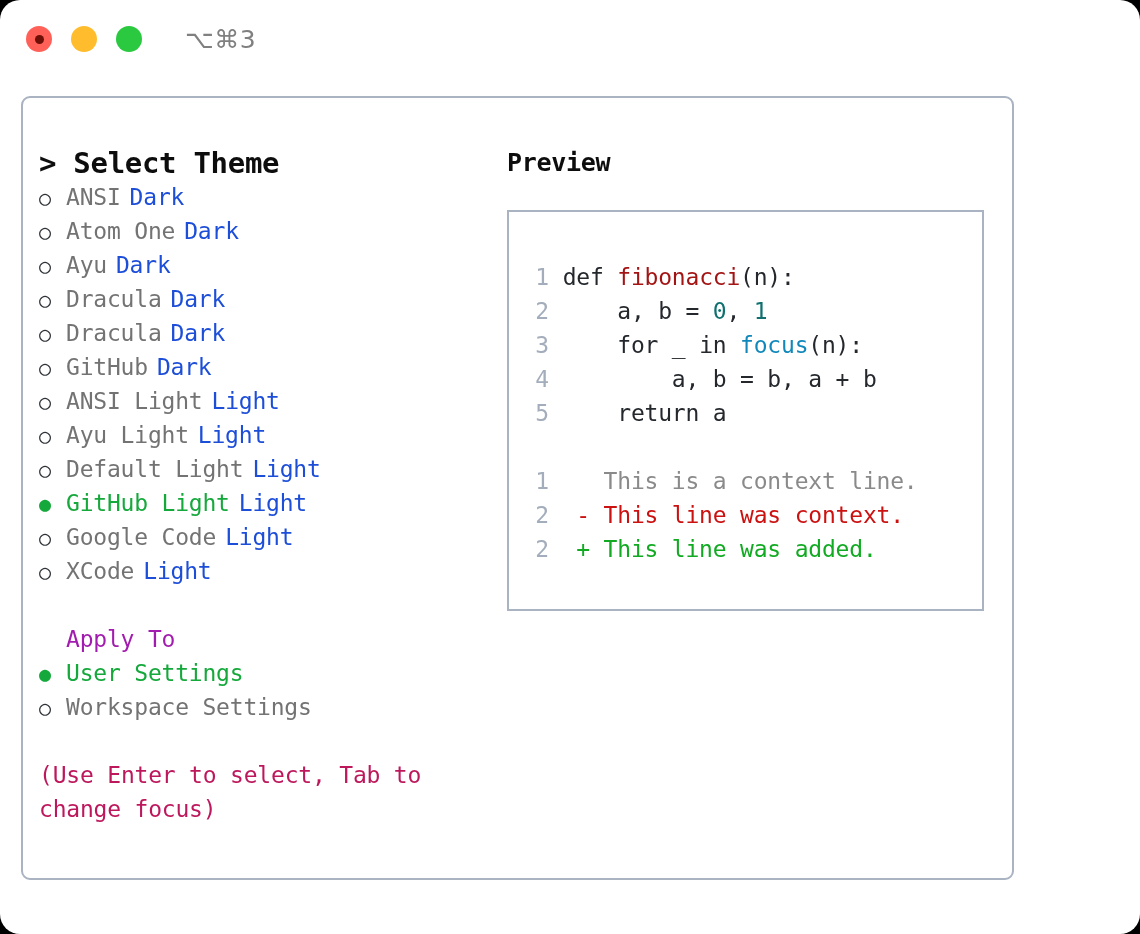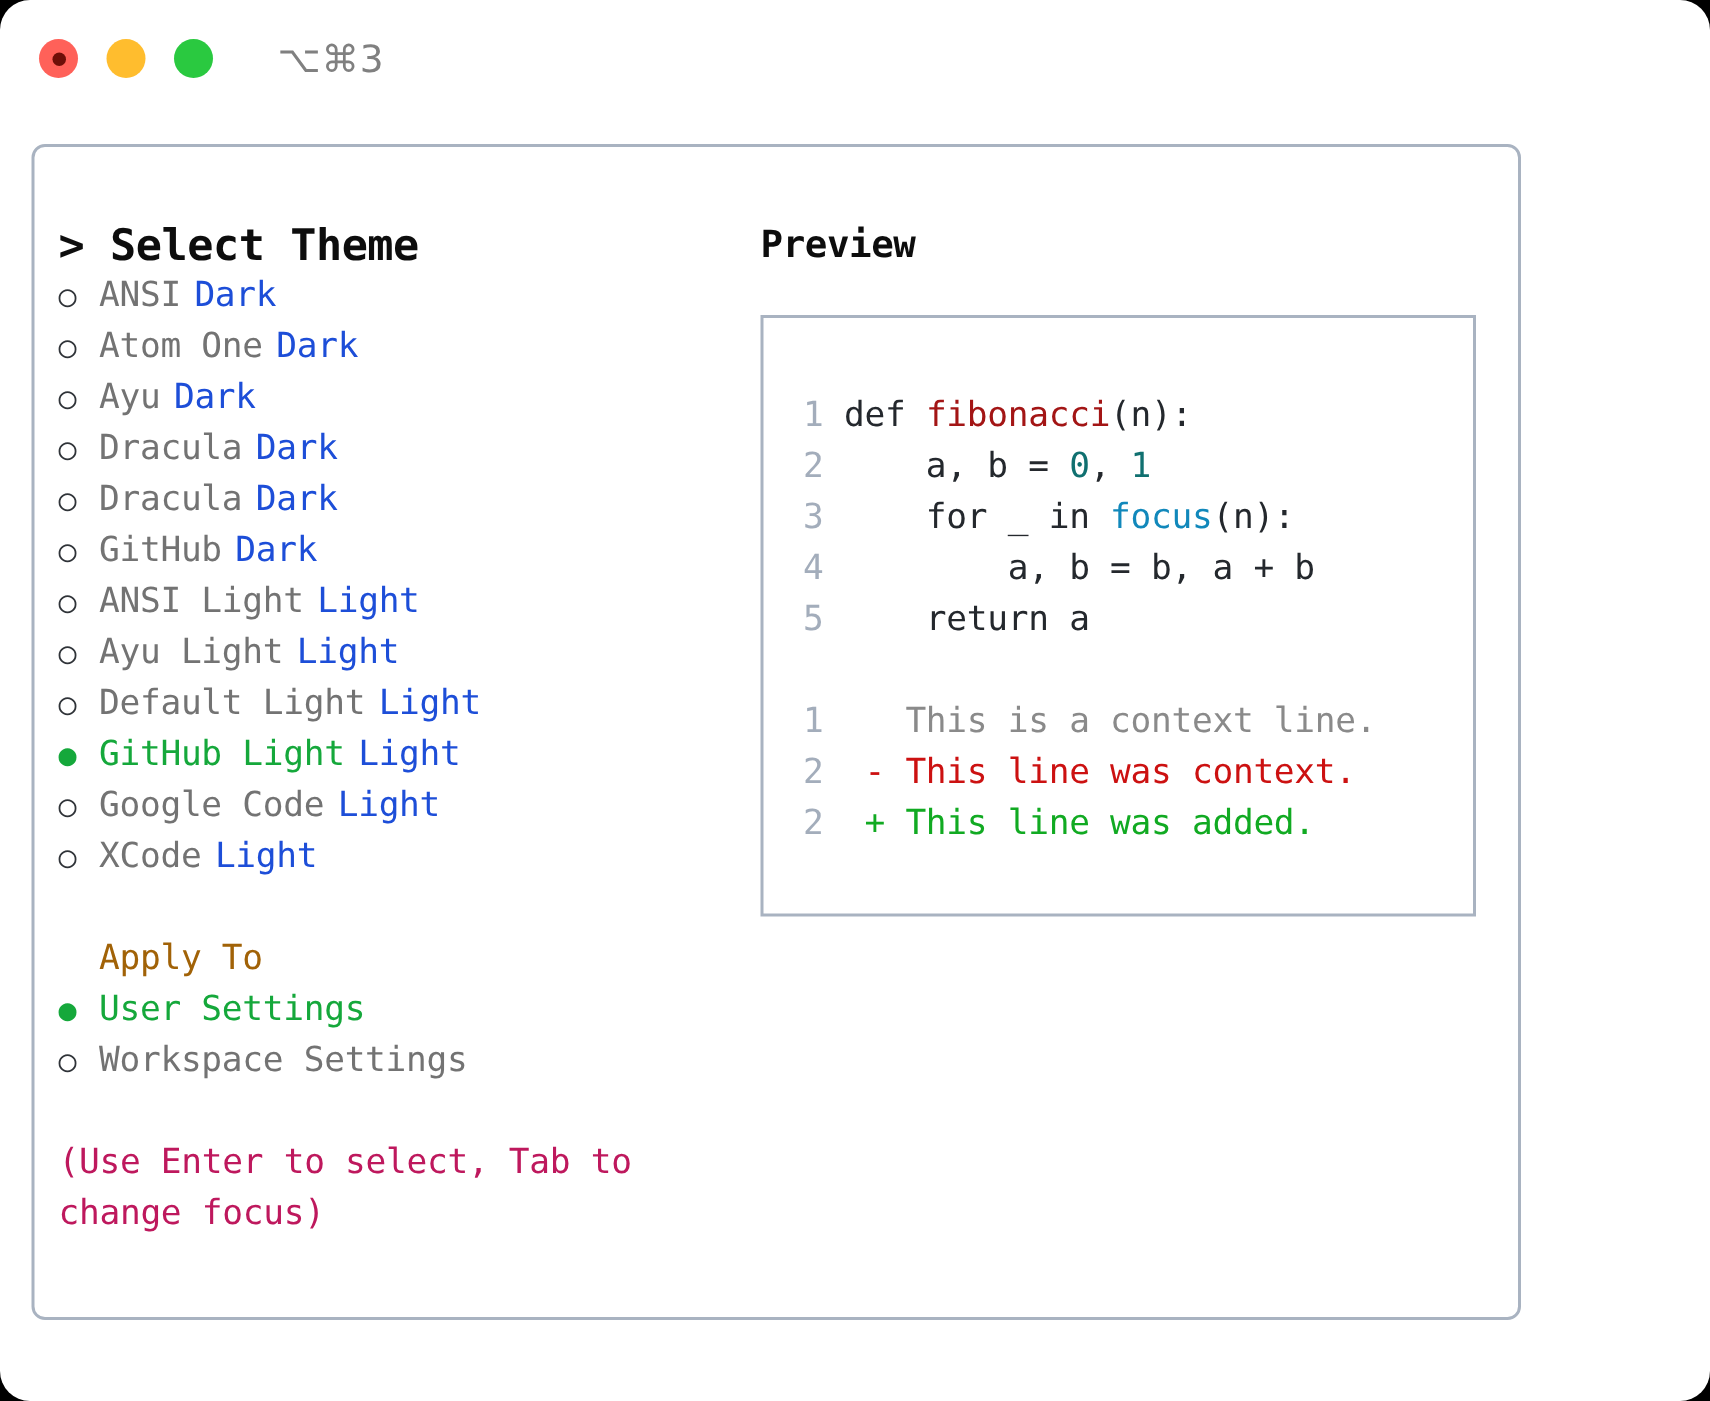--- a/index.html
+++ b/index.html
@@ -103,21 +103,21 @@
   .bullet-on  { color: #15a83b; }
 
   .opt-label { color: #737373; }
   .opt-label.sel { color: #15a83b; }
   .opt-badge { color: #1d4ed8; padding-left: 9px; }
 
   .spacer-row { height: 34px; }
 
   .applyto-head {
     font-size: 23px;
-    color: #a16207;
+    color: #a21caf;
     line-height: 34px;
     height: 34px;
     padding-left: 27px;
     white-space: pre;
     letter-spacing: -0.2px;
   }
 
   #hint {
     margin-top: 34px;
     font-size: 23px;

